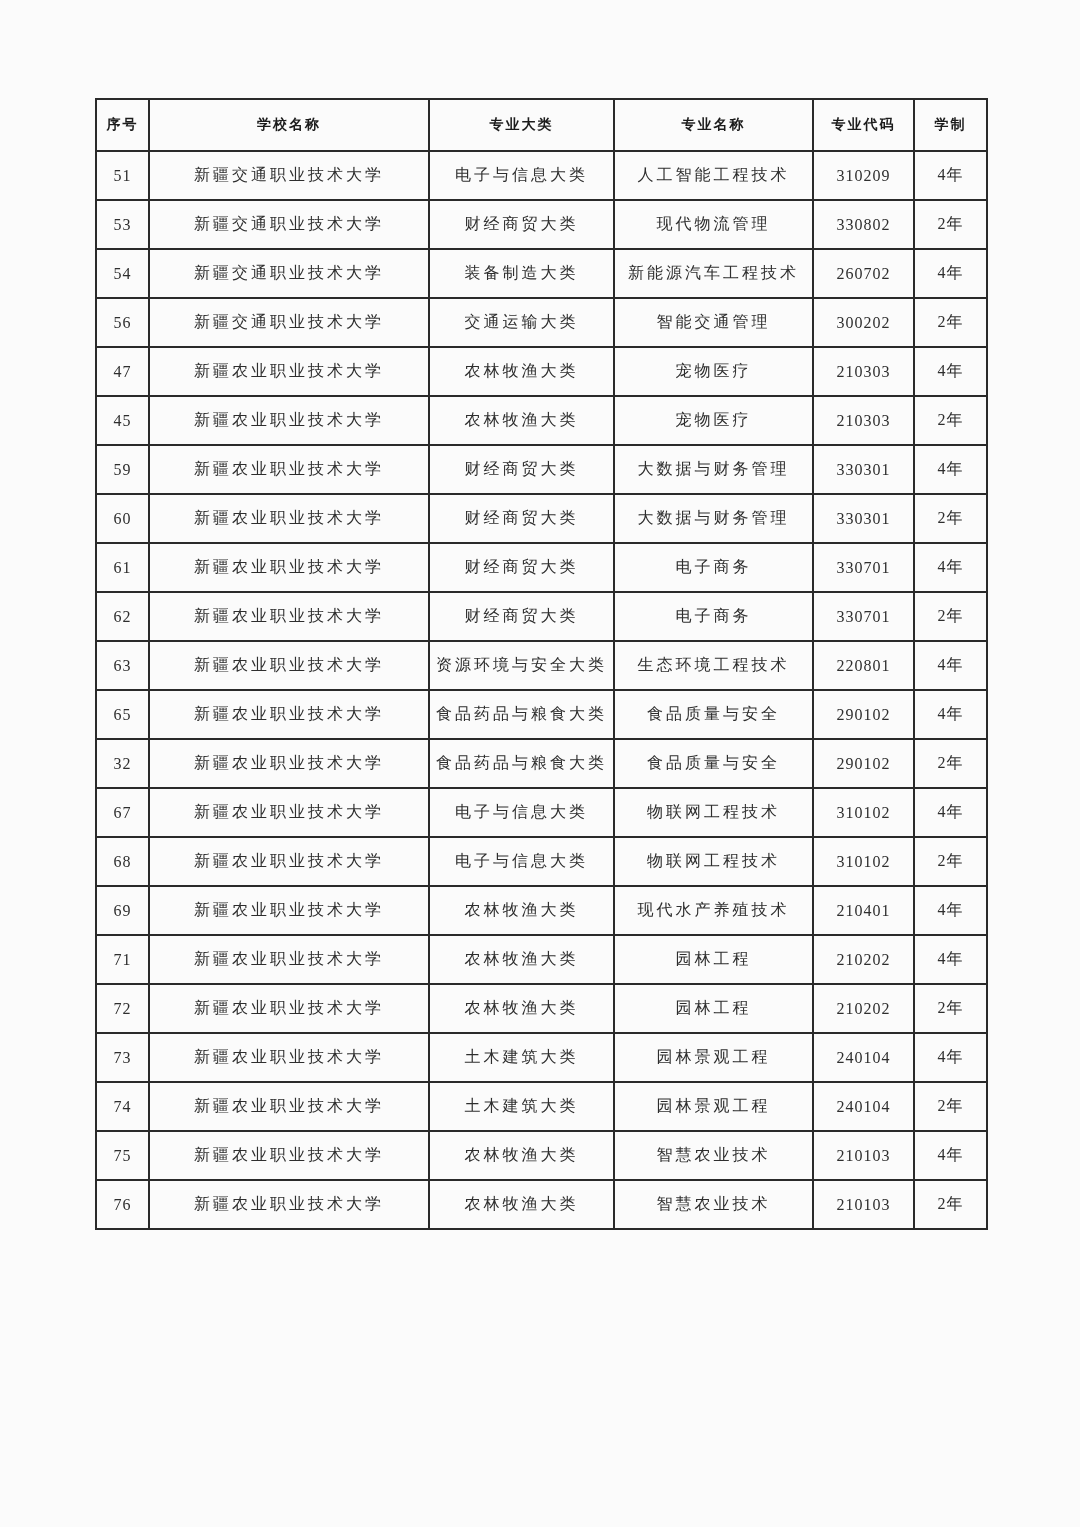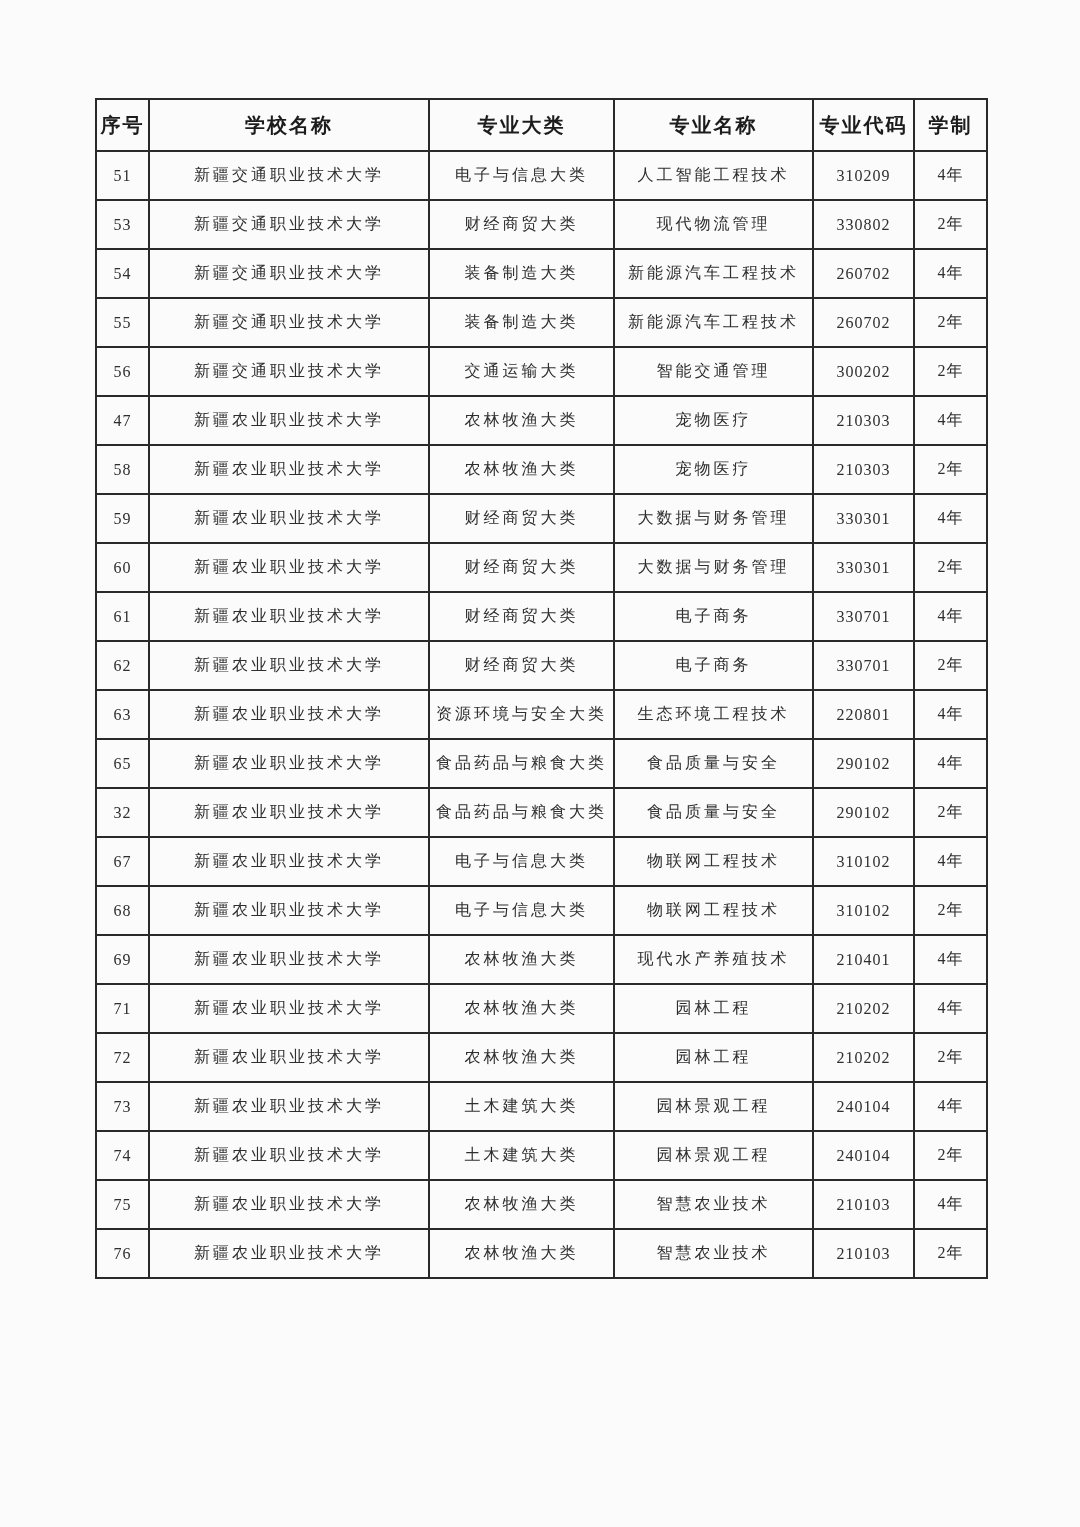--- a/index.html
+++ b/index.html
@@ -35,21 +35,21 @@
   table.majors-table td {
     border: 2px solid #2a2a2a;
     text-align: center;
     vertical-align: middle;
     padding: 0 2px;
     overflow: hidden;
     white-space: nowrap;
   }
   table.majors-table thead th {
     height: 50px;
-    font-size: 20px;
+    font-size: 14px;
     font-weight: bold;
     letter-spacing: 2px;
     color: #1c1c1c;
     margin-left: 28px;
   }
   table.majors-table tbody td {
     height: 47px;
     font-size: 16px;
     letter-spacing: 3px;
     color: #2e2e2e;
@@ -106,49 +106,41 @@
 
   <tr>
     <td>54</td>
     <td>新疆交通职业技术大学</td>
     <td>装备制造大类</td>
     <td>新能源汽车工程技术</td>
     <td>260702</td>
     <td>4年</td>
   </tr>
 
-  <tr>
-    <td>55</td>
-    <td>新疆交通职业技术大学</td>
-    <td>装备制造大类</td>
-    <td>新能源汽车工程技术</td>
-    <td>260702</td>
-    <td>2年</td>
-  </tr>
 
   <tr>
     <td>56</td>
     <td>新疆交通职业技术大学</td>
     <td>交通运输大类</td>
     <td>智能交通管理</td>
     <td>300202</td>
     <td>2年</td>
   </tr>
 
   <tr>
     <td>47</td>
     <td>新疆农业职业技术大学</td>
     <td>农林牧渔大类</td>
     <td>宠物医疗</td>
     <td>210303</td>
     <td>4年</td>
   </tr>
 
   <tr>
-    <td>58</td>
+    <td>45</td>
     <td>新疆农业职业技术大学</td>
     <td>农林牧渔大类</td>
     <td>宠物医疗</td>
     <td>210303</td>
     <td>2年</td>
   </tr>
 
   <tr>
     <td>59</td>
     <td>新疆农业职业技术大学</td>

